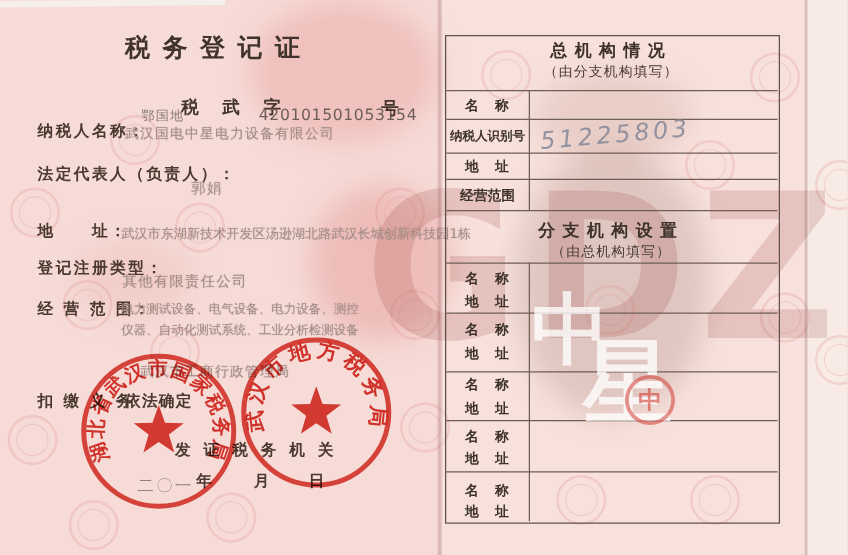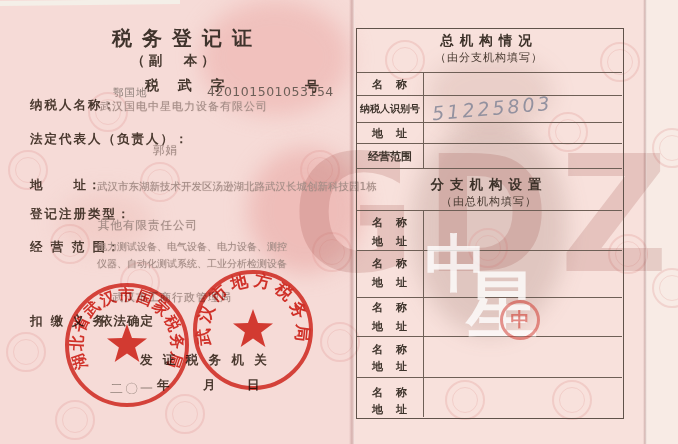--- a/index.html
+++ b/index.html
@@ -75,24 +75,22 @@
 
   <div class="wm-letters" style="left:292px;top:128px;">GDZX</div>
   <div class="wm-glyph" style="left:425px;top:222px;font-size:62px;">中</div>
   <div class="wm-glyph" style="left:466px;top:258px;font-size:72px;">星</div>
   <div class="wm-emblem" style="left:500px;top:300px;">
       <span>中</span>
     </div>
 
   <div class="abs" style="inset:0;z-index:3;">
 
-    <div class="abs" style="left:12px;top:25px;width:350px;text-align:center;font-size:20px;font-weight:700;
+    <div class="abs" style="left:0;top:25px;width:350px;text-align:center;font-size:20px;font-weight:700;
                 letter-spacing:10px;color:#3f332c;font-family:'DejaVu Serif','DejaVu Sans',serif;">税务登记证</div>
-    <div class="abs" style="left:0;top:52px;width:350px;text-align:center;font-size:13.5px;font-weight:700;
-                letter-spacing:4px;color:#46382f;font-family:'DejaVu Serif','DejaVu Sans',serif;">（副　本）</div>
 
     <span class="abs" style="left:113px;top:86px;font-size:10.5px;color:#8b7d77;letter-spacing:1px;">鄂国地</span>
     <span class="abs" style="left:145px;top:77px;font-size:14px;font-weight:700;color:#44362d;letter-spacing:7px;">税 武 字</span>
     <span class="abs" style="left:207px;top:84px;font-size:12.5px;color:#6d5f58;letter-spacing:.5px;">420101501053154</span>
     <span class="abs" style="left:305px;top:78px;font-size:14px;font-weight:700;color:#44362d;">号</span>
 
     <span class="lbl" style="left:30px;top:97px;">纳税人名称：</span>
     <span class="val" style="left:100px;top:99px;font-size:11px;">武汉国电中星电力设备有限公司</span>
 
     <span class="lbl" style="left:30px;top:131px;">法定代表人（负责人）：</span>

